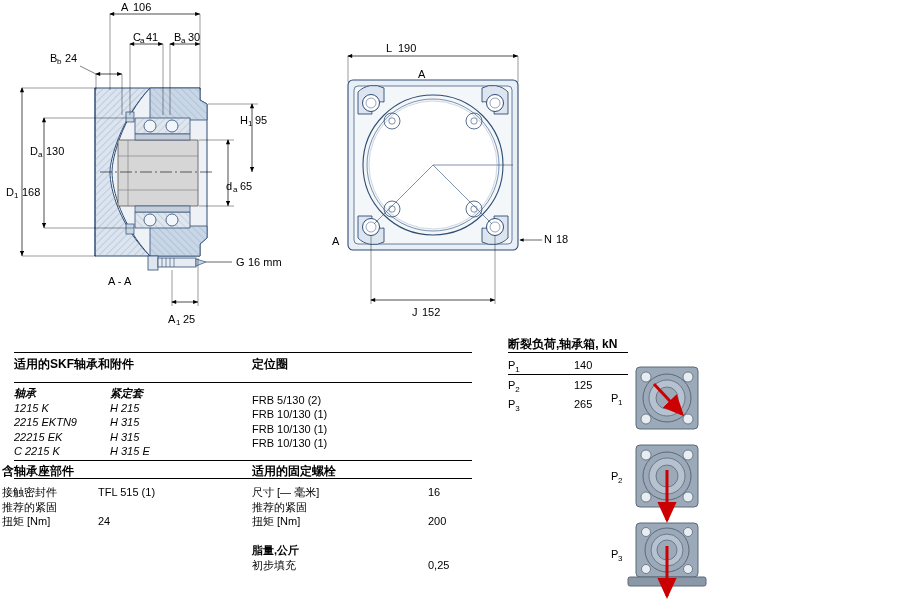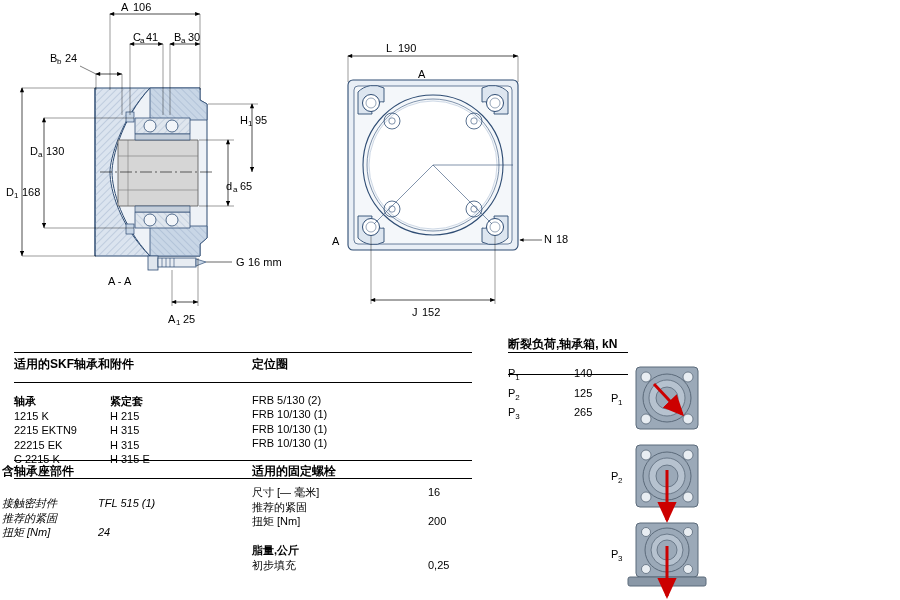--- a/index.html
+++ b/index.html
@@ -281,21 +281,21 @@
 
   <div class="divider" style="left:14px;top:352px;width:458px;"></div>
   <div class="divider" style="left:14px;top:382px;width:458px;"></div>
   <div class="divider" style="left:14px;top:460px;width:458px;"></div>
   <div class="divider" style="left:14px;top:478px;width:458px;"></div>
   <div class="divider" style="left:508px;top:352px;width:120px;"></div>
   <div class="divider" style="left:508px;top:374px;width:120px;"></div>
 
   <div class="tbl" style="left:14px;top:356px;width:230px;">
     <div class="sect-title cn">适用的SKF轴承和附件</div>
-    <table cellspacing="0" cellpadding="0" style="margin-top:20px;">
+    <table cellspacing="0" cellpadding="0" style="margin-top:12px;font-style:italic;">
       <tbody>
           <tr>
         <td class="bold cn" style="width:92px;">轴承</td>
         <td class="bold cn">紧定套</td>
       </tr>
       <tr>
         <td>1215 K</td>
         <td>H 215</td>
       </tr>
       <tr>
@@ -332,21 +332,21 @@
           </tr>
       <tr>
             <td>FRB 10/130 (1)</td>
           </tr>
     </tbody>
       </table>
   </div>
 
   <div class="tbl" style="left:2px;top:463px;width:230px;">
     <div class="sect-title cn">含轴承座部件</div>
-    <table cellspacing="0" cellpadding="0" style="margin-top:15px;font-style:italic;">
+    <table cellspacing="0" cellpadding="0" style="margin-top:4px;">
       <tbody>
           <tr>
         <td class="cn" style="width:92px;">接触密封件</td>
         <td>TFL 515 (1)</td>
       </tr>
       <tr>
         <td class="cn">推荐的紧固</td>
         <td></td>
       </tr>
       <tr>
@@ -384,21 +384,21 @@
       <tr>
         <td class="cn">初步填充</td>
         <td>0,25</td>
       </tr>
     </tbody>
       </table>
   </div>
 
   <div class="tbl" style="left:508px;top:336px;width:130px;">
     <div class="sect-title cn">断裂负荷,轴承箱, kN</div>
-    <table cellspacing="0" cellpadding="0" style="margin-top:12px;">
+    <table cellspacing="0" cellpadding="0" style="margin-top:4px;">
       <tbody>
           <tr>
         <td style="width:62px;">
           <span>P</span><sub style="font-size:8px;">1</sub>
         </td>
         <td>140</td>
       </tr>
       <tr>
         <td>
           <span>P</span><sub style="font-size:8px;">2</sub>

